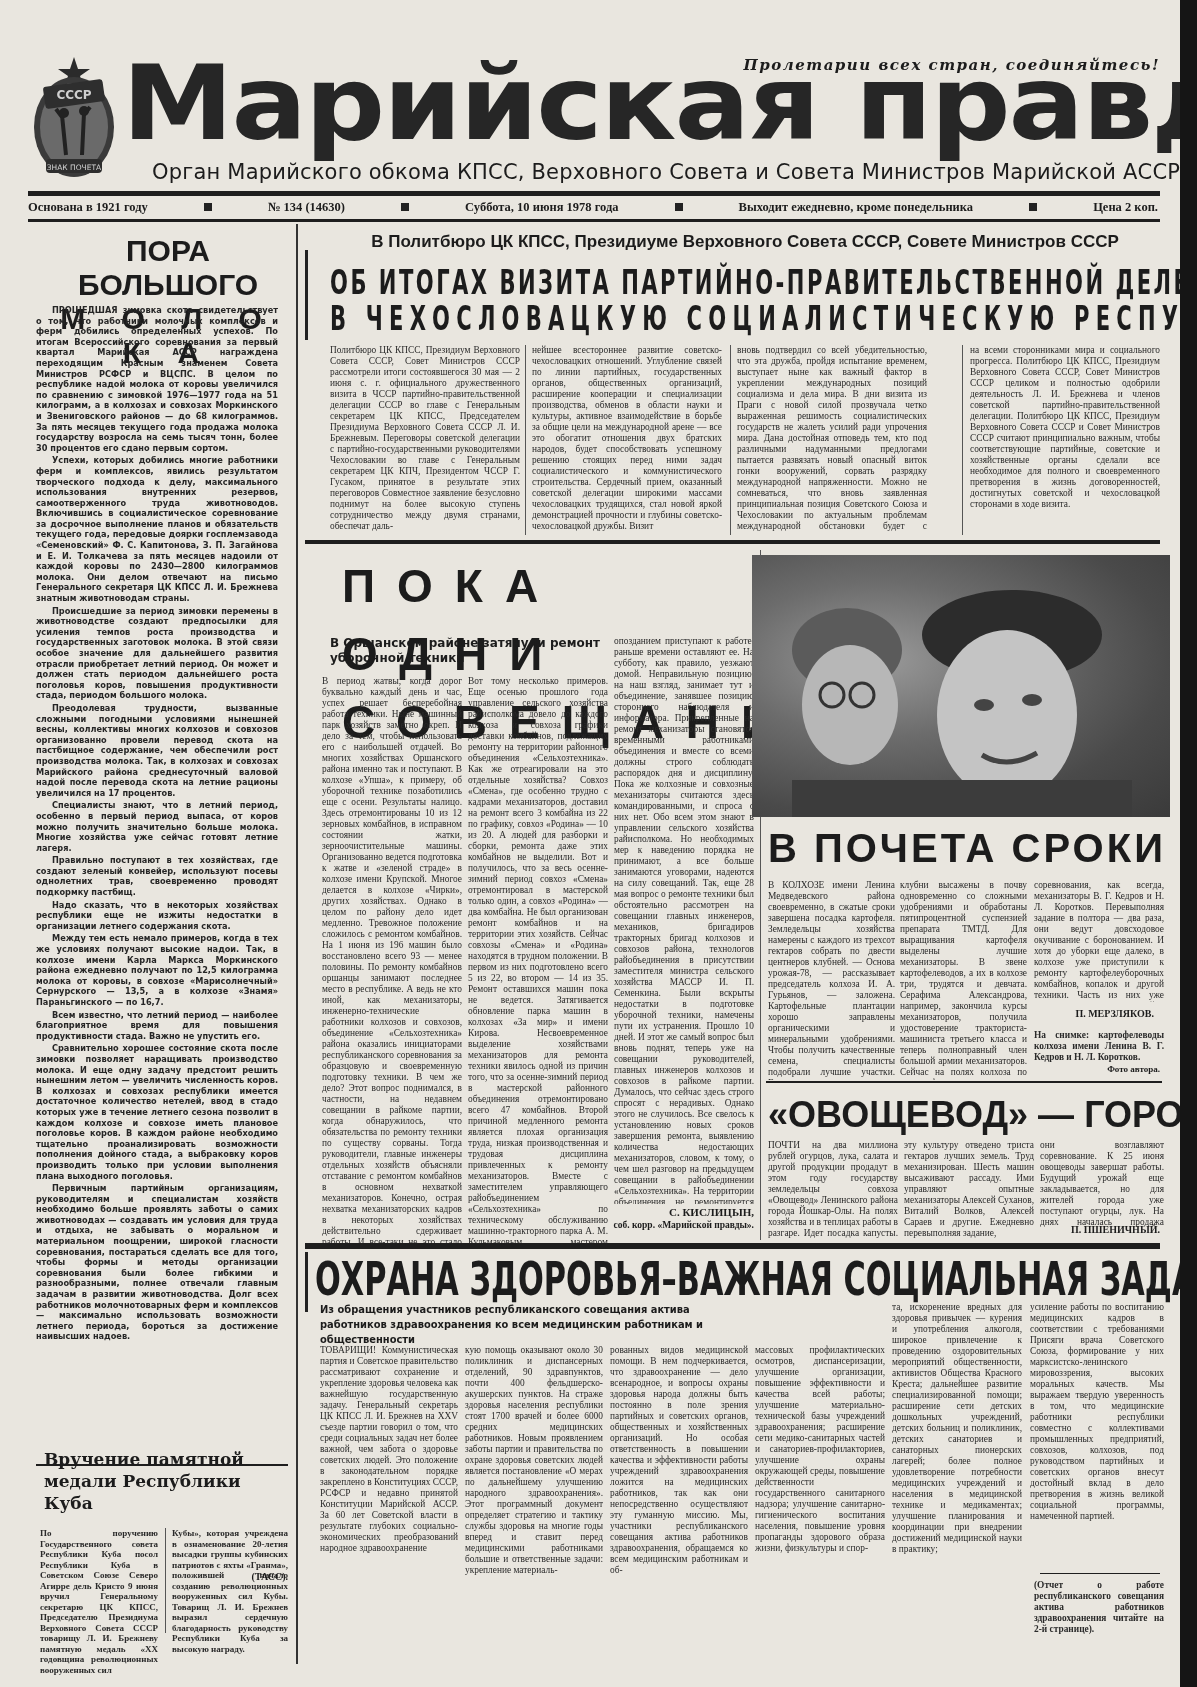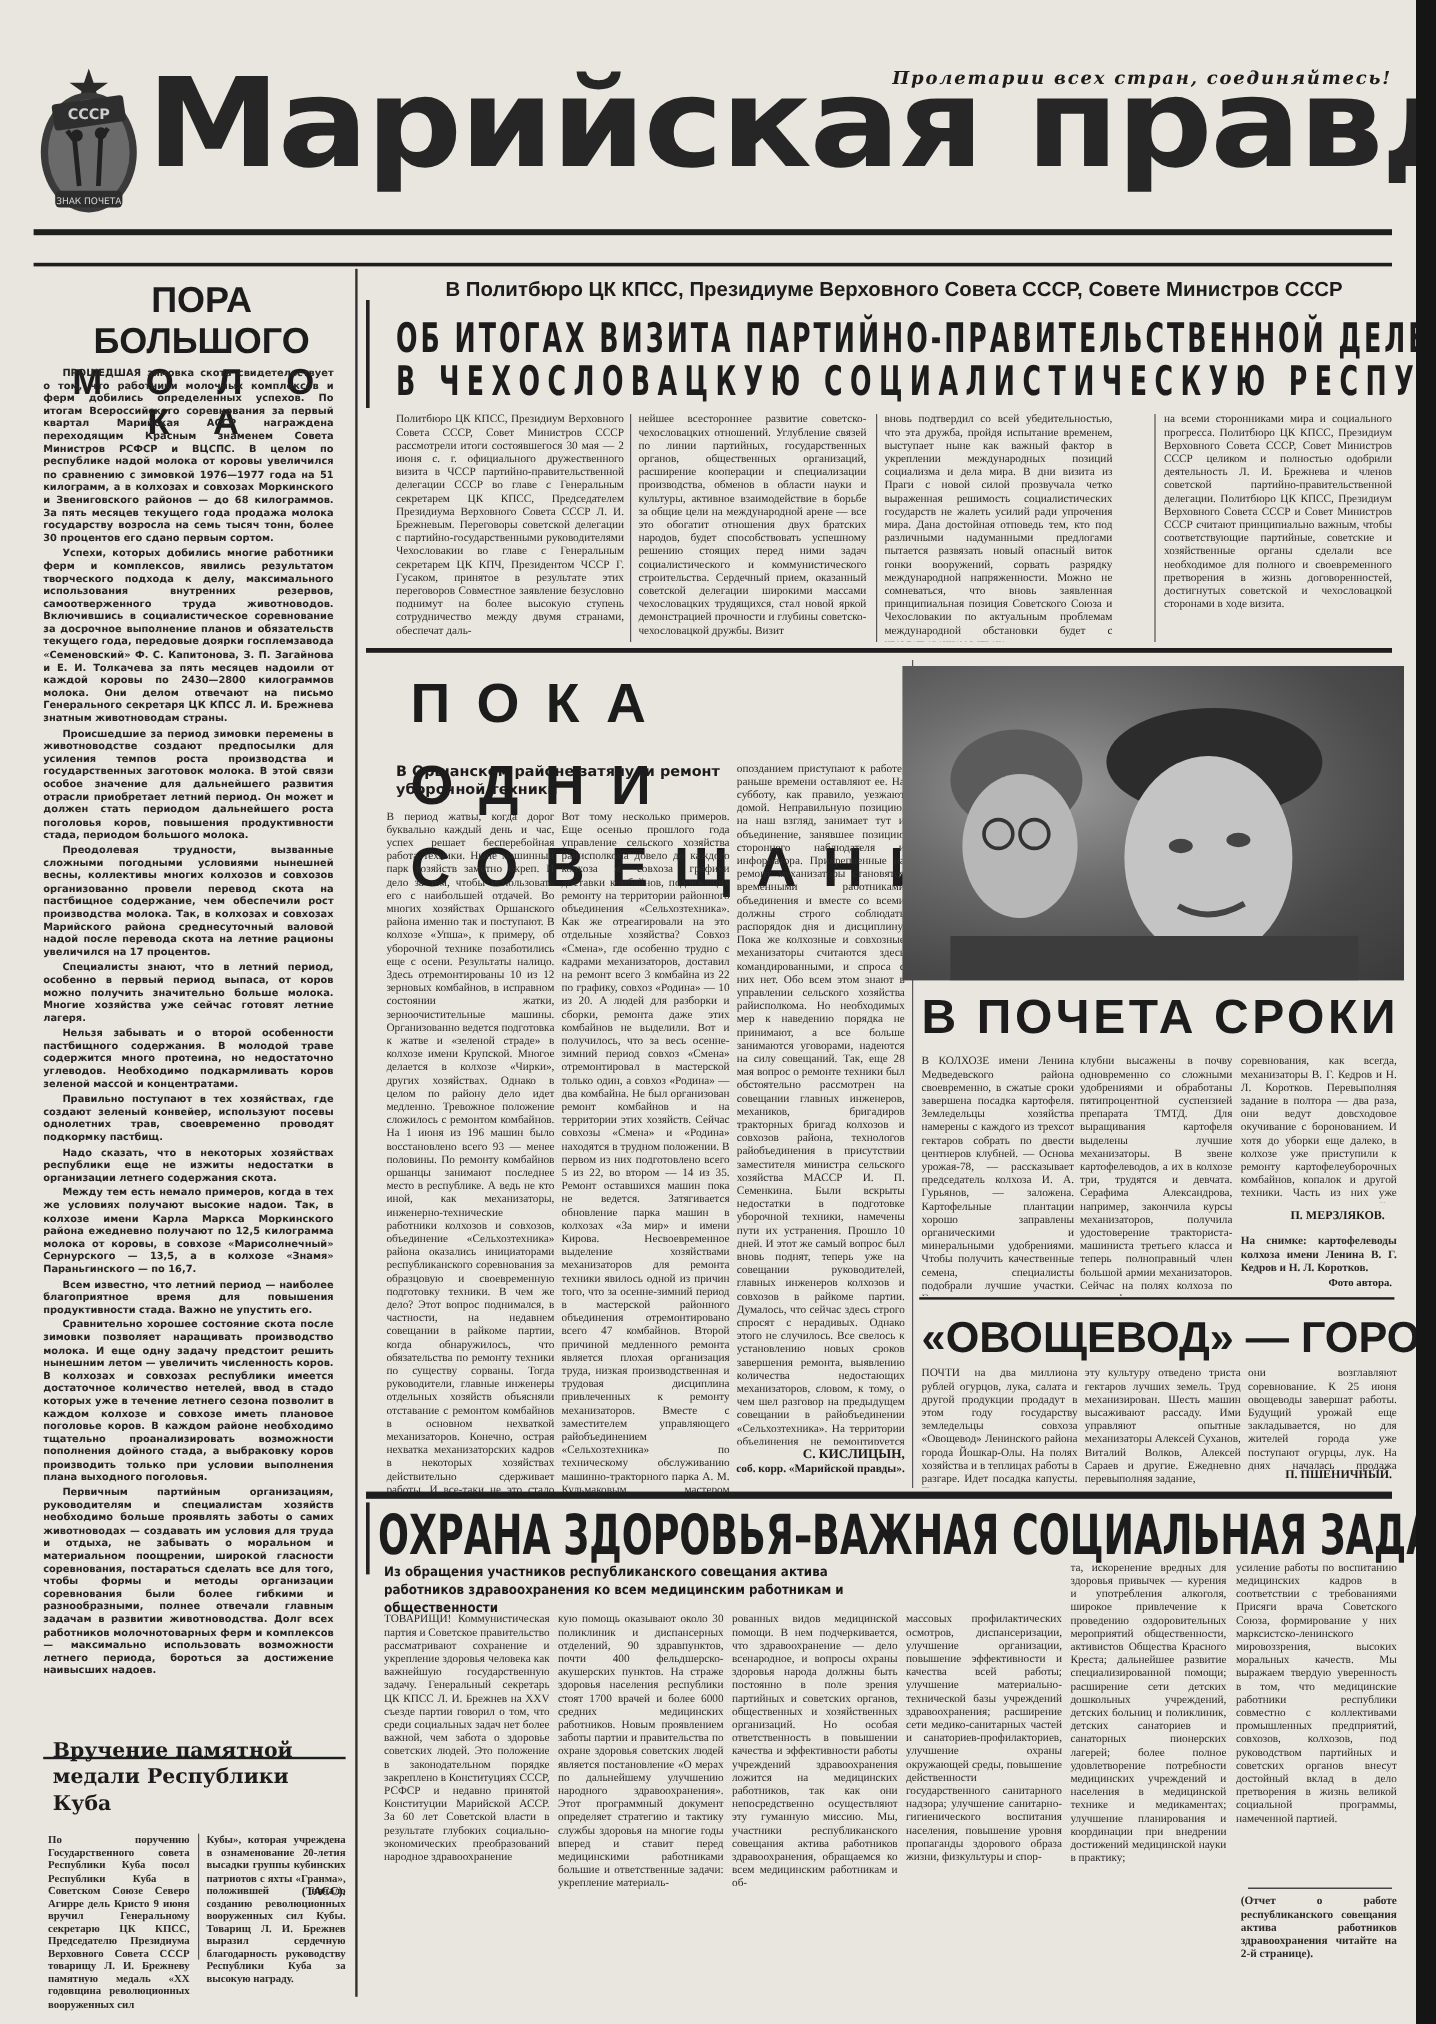--- a/index.html
+++ b/index.html
@@ -37,35 +37,46 @@
       <text x="42" y="44" text-anchor="middle" font-family="DejaVu Sans, sans-serif" font-size="12" font-weight="bold" fill="#cfcfcf">СССР</text>
       <path d="M30 60 L34 100 M52 58 L50 100 M30 62 L24 54 M52 60 L58 52" stroke="#222" stroke-width="4" fill="none"></path>
       <circle cx="32" cy="58" r="5" fill="#222"></circle>
         <circle cx="52" cy="56" r="5" fill="#222"></circle>
       <rect x="14" y="104" width="56" height="14" rx="4" fill="#2e2e2e"></rect>
       <text x="42" y="115" text-anchor="middle" font-family="DejaVu Sans, sans-serif" font-size="7.5" fill="#d5d5d5">ЗНАК ПОЧЕТА</text>
     </svg>
   </div>
   <div class="slogan">Пролетарии всех стран, соединяйтесь!</div>
   <div class="mast">Марийская правда</div>
+  <div class="organ">Орган Марийского обкома КПСС, Верховного Совета и Совета Министров Марийской АССР</div>
   <div class="rule" style="left:28px;top:191px;width:1132px;height:5px;"></div>
+  <div class="infobar">
+    <span>Основана в 1921 году</span>
+    <span class="sq"></span>
+    <span>№ 134 (14630)</span>
+    <span class="sq"></span>
+    <span>Суббота, 10 июня 1978 года</span>
+    <span class="sq"></span>
+    <span>Выходит ежедневно, кроме понедельника</span>
+    <span class="sq"></span>
+    <span>Цена 2 коп.</span>
+  </div>
   <div class="rule" style="left:28px;top:219px;width:1132px;height:3px;"></div>
 
   <div class="vline" style="left:296px;top:224px;height:1440px;background:#333;width:2px;"></div>
   <div class="abs h-serif" style="left:48px;top:234px;width:240px;font-size:30px;line-height:34px;text-align:center;">
     <div>ПОРА БОЛЬШОГО</div>
     <div style="letter-spacing:14px;">М О Л О К А</div>
   </div>
   <div class="abs sans-txt" style="left:36px;top:305px;width:252px;height:1118px;overflow:hidden;">
     <p>ПРОШЕДШАЯ зимовка скота свидетельствует о том, что работники молочных комплексов и ферм добились определенных успехов. По итогам Всероссийского соревнования за первый квартал Марийская АССР награждена переходящим Красным знаменем Совета Министров РСФСР и ВЦСПС. В целом по республике надой молока от коровы увеличился по сравнению с зимовкой 1976—1977 года на 51 килограмм, а в колхозах и совхозах Моркинского и Звениговского районов — до 68 килограммов. За пять месяцев текущего года продажа молока государству возросла на семь тысяч тонн, более 30 процентов его сдано первым сортом.</p>
     <p>Успехи, которых добились многие работники ферм и комплексов, явились результатом творческого подхода к делу, максимального использования внутренних резервов, самоотверженного труда животноводов. Включившись в социалистическое соревнование за досрочное выполнение планов и обязательств текущего года, передовые доярки госплемзавода «Семеновский» Ф. С. Капитонова, З. П. Загайнова и Е. И. Толкачева за пять месяцев надоили от каждой коровы по 2430—2800 килограммов молока. Они делом отвечают на письмо Генерального секретаря ЦК КПСС Л. И. Брежнева знатным животноводам страны.</p>
     <p>Происшедшие за период зимовки перемены в животноводстве создают предпосылки для усиления темпов роста производства и государственных заготовок молока. В этой связи особое значение для дальнейшего развития отрасли приобретает летний период. Он может и должен стать периодом дальнейшего роста поголовья коров, повышения продуктивности стада, периодом большого молока.</p>
     <p>Преодолевая трудности, вызванные сложными погодными условиями нынешней весны, коллективы многих колхозов и совхозов организованно провели перевод скота на пастбищное содержание, чем обеспечили рост производства молока. Так, в колхозах и совхозах Марийского района среднесуточный валовой надой после перевода скота на летние рационы увеличился на 17 процентов.</p>
     <p>Специалисты знают, что в летний период, особенно в первый период выпаса, от коров можно получить значительно больше молока. Многие хозяйства уже сейчас готовят летние лагеря.</p>
-    <p>Нельзя забывать и о второй особенности пастбищного содержания. В молодой траве содержится много протеина, но недостаточно углеводов. Необходимо подкармливать коров зеленой массой и концентратами.</p>
     <p>Правильно поступают в тех хозяйствах, где создают зеленый конвейер, используют посевы однолетних трав, своевременно проводят подкормку пастбищ.</p>
     <p>Надо сказать, что в некоторых хозяйствах республики еще не изжиты недостатки в организации летнего содержания скота.</p>
     <p>Между тем есть немало примеров, когда в тех же условиях получают высокие надои. Так, в колхозе имени Карла Маркса Моркинского района ежедневно получают по 12,5 килограмма молока от коровы, в совхозе «Марисолнечный» Сернурского — 13,5, а в колхозе «Знамя» Параньгинского — по 16,7.</p>
     <p>Всем известно, что летний период — наиболее благоприятное время для повышения продуктивности стада. Важно не упустить его.</p>
     <p>Сравнительно хорошее состояние скота после зимовки позволяет наращивать производство молока. И еще одну задачу предстоит решить нынешним летом — увеличить численность коров. В колхозах и совхозах республики имеется достаточное количество нетелей, ввод в стадо которых уже в течение летнего сезона позволит в каждом колхозе и совхозе иметь плановое поголовье коров. В каждом районе необходимо тщательно проанализировать возможности пополнения дойного стада, а выбраковку коров производить только при условии выполнения плана выходного поголовья.</p>
     <p>Первичным партийным организациям, руководителям и специалистам хозяйств необходимо больше проявлять заботы о самих животноводах — создавать им условия для труда и отдыха, не забывать о моральном и материальном поощрении, широкой гласности соревнования, постараться сделать все для того, чтобы формы и методы организации соревнования были более гибкими и разнообразными, полнее отвечали главным задачам в развитии животноводства. Долг всех работников молочнотоварных ферм и комплексов — максимально использовать возможности летнего периода, бороться за достижение наивысших надоев.</p>
   </div>
   <div class="rule" style="left:36px;top:1464px;width:252px;height:2px;"></div>
   <div class="abs h-serif" style="left:44px;top:1448px;width:240px;font-size:17px;line-height:22px;font-family:'DejaVu Serif',serif;">Вручение памятной медали Республики Куба</div>
   <div class="abs txt" style="left:40px;top:1528px;width:118px;font-weight:bold;font-size:9px;line-height:10.5px;">По поручению Государственного совета Республики Куба посол Республики Куба в Советском Союзе Северо Агирре дель Кристо 9 июня вручил Генеральному секретарю ЦК КПСС, Председателю Президиума Верховного Совета СССР товарищу Л. И. Брежневу памятную медаль «XX годовщина революционных вооруженных сил</div>

